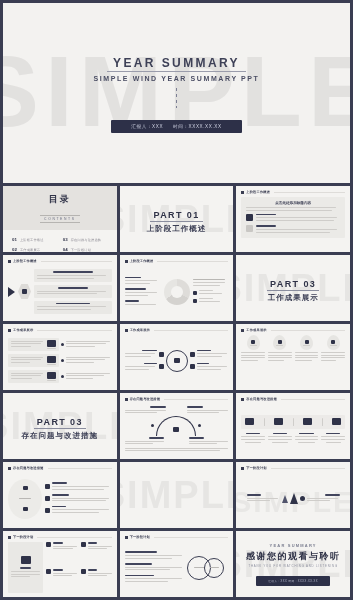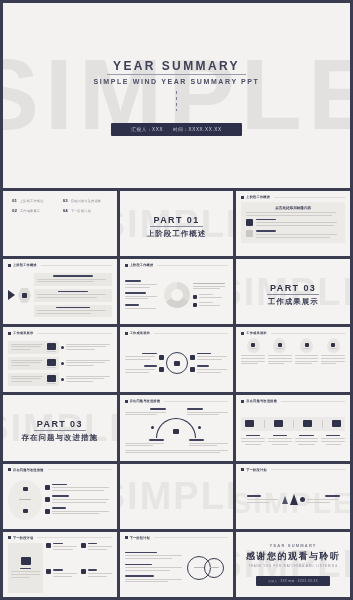--- a/index.html
+++ b/index.html
@@ -157,20 +157,24 @@
       <div class="cover-bar">
         <span>汇报人：XXX</span>
         <span>时间：XXXX.XX.XX</span>
       </div>
     </div>
   </div>
 
   <div class="grid">
 
     <div class="slide">
+      <div class="toc-band">
+        <div class="toc-cn">目录</div>
+        <div><span class="toc-en">CONTENTS</span></div>
+      </div>
       <div class="toc-grid">
         <div class="toc-item">
           <span class="toc-num">01</span>
           <span class="toc-tx">上阶段工作概述</span>
         </div>
         <div class="toc-item">
           <span class="toc-num">03</span>
           <span class="toc-tx">存在问题与改进措施</span>
         </div>
         <div class="toc-item">

